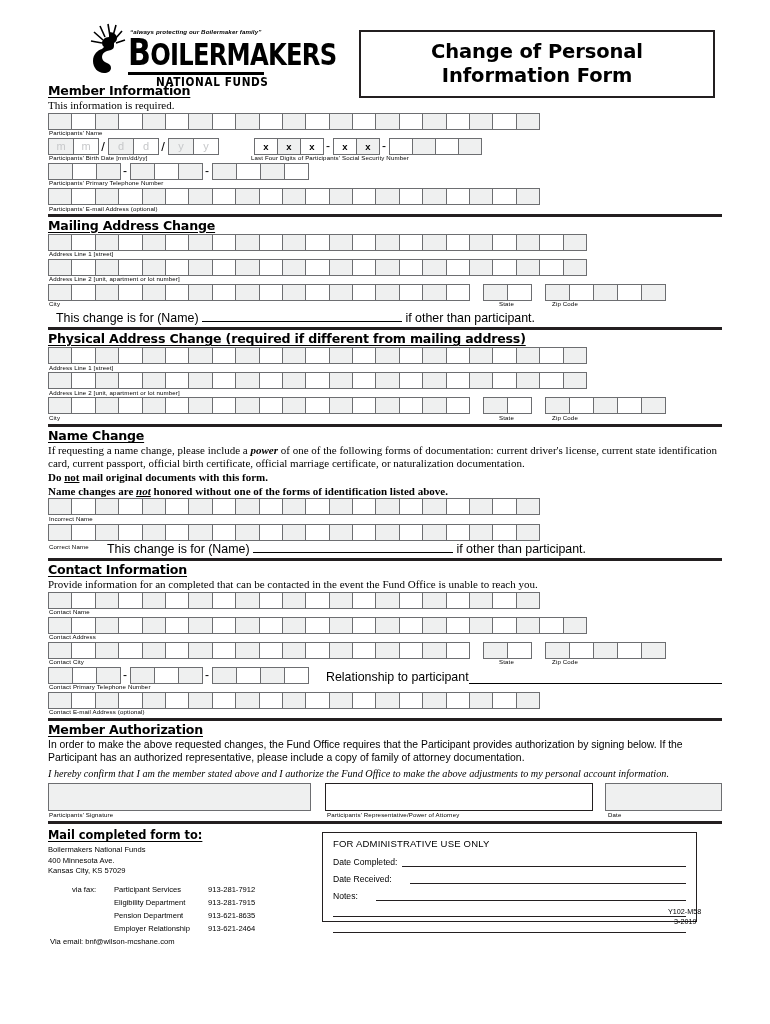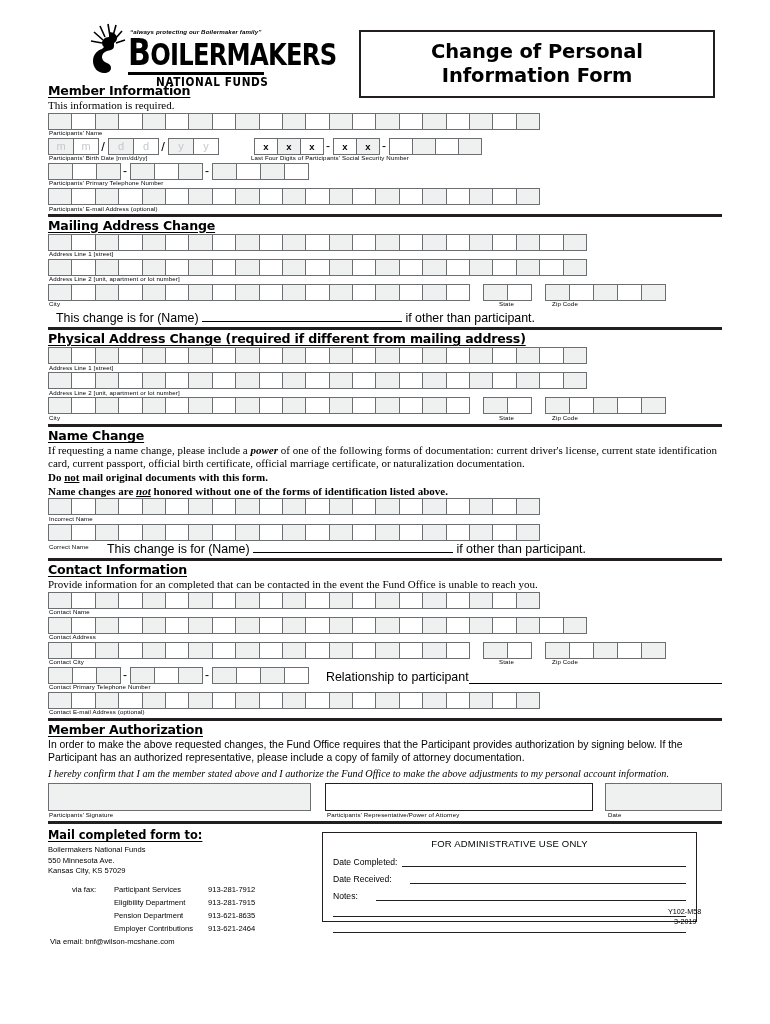--- a/index.html
+++ b/index.html
@@ -115,21 +115,21 @@
   .faxtbl td.c2 { width:92px; }
   .viaemail { font-size:7.6px; margin-top:1px; margin-left:2px; }
 
   .admin {
     position:absolute; left:274px; top:4px;
     width:375px; height:90px;
     border:1px solid #231f20; background:#fff;
     padding:5px 10px 0 10px;
   }
   .admin .ahead {
-    text-align:center; font-family:"Liberation Sans",sans-serif;
+    text-align:left; font-family:"Liberation Sans",sans-serif;
     font-size:9.5px; letter-spacing:.2px; margin-bottom:8px;
   }
   .admin .arow { display:flex; align-items:flex-end; font-size:8.6px; margin-bottom:7px; }
   .admin .arow .lab { white-space:nowrap; margin-right:4px; }
   .admin .arow .ln { flex:1; border-bottom:1px solid #231f20; height:9px; }
   .admin .blankln { border-bottom:1px solid #231f20; height:9px; margin-bottom:7px; }
 
   .formno {
     position:absolute; right:2px; bottom:20px;
     font-family:"Liberation Sans", sans-serif; font-size:7.2px;
@@ -759,21 +759,21 @@
       </div>
     </section>
 
     <div class="sec-rule"></div>
 
     <div class="footer">
       <div class="mailto">
         <h3>Mail completed form to:</h3>
         <div class="addr">
           <div>Boilermakers National Funds</div>
-          <div>550 Minnesota Ave.</div>
+          <div>400 Minnesota Ave.</div>
           <div>Kansas City, KS 57029</div>
         </div>
         <table class="faxtbl">
           <tbody>
               <tr>
             <td class="c1">via fax:</td>
             <td class="c2">Participant Services</td>
             <td>913-281-7912</td>
           </tr>
           <tr>
@@ -781,21 +781,21 @@
             <td class="c2">Eligibility Department</td>
             <td>913-281-7915</td>
           </tr>
           <tr>
             <td class="c1"></td>
             <td class="c2">Pension Department</td>
             <td>913-621-8635</td>
           </tr>
           <tr>
             <td class="c1"></td>
-            <td class="c2">Employer Contributions</td>
+            <td class="c2">Employer Relationship</td>
             <td>913-621-2464</td>
           </tr>
         </tbody>
           </table>
         <div class="viaemail">Via email: bnf@wilson-mcshane.com</div>
       </div>
 
       <div class="admin">
         <div class="ahead">FOR ADMINISTRATIVE USE ONLY</div>
         <div class="arow">

